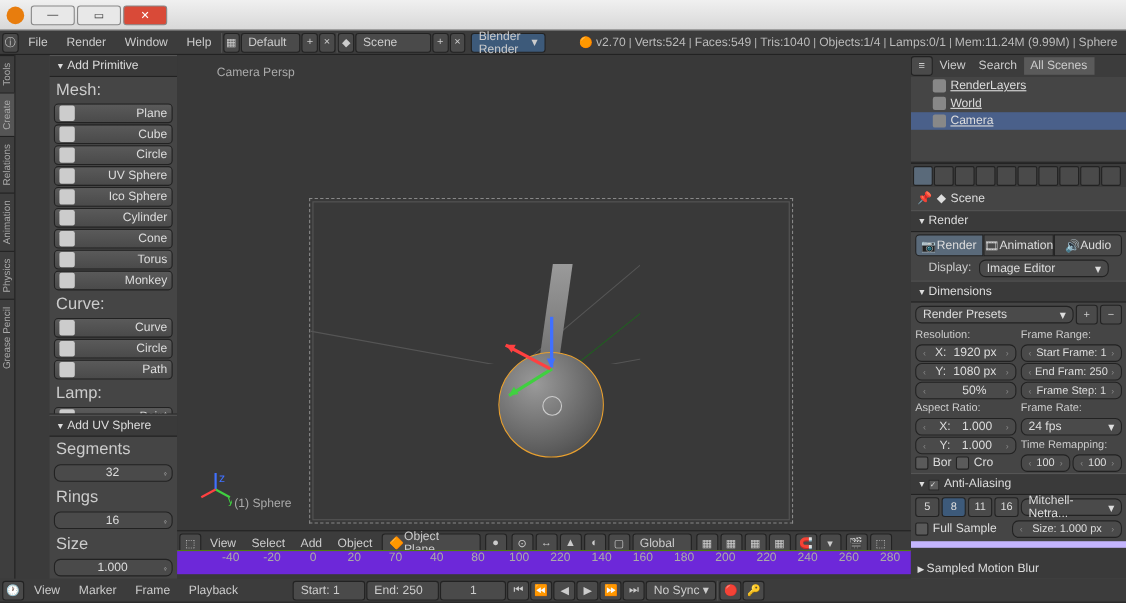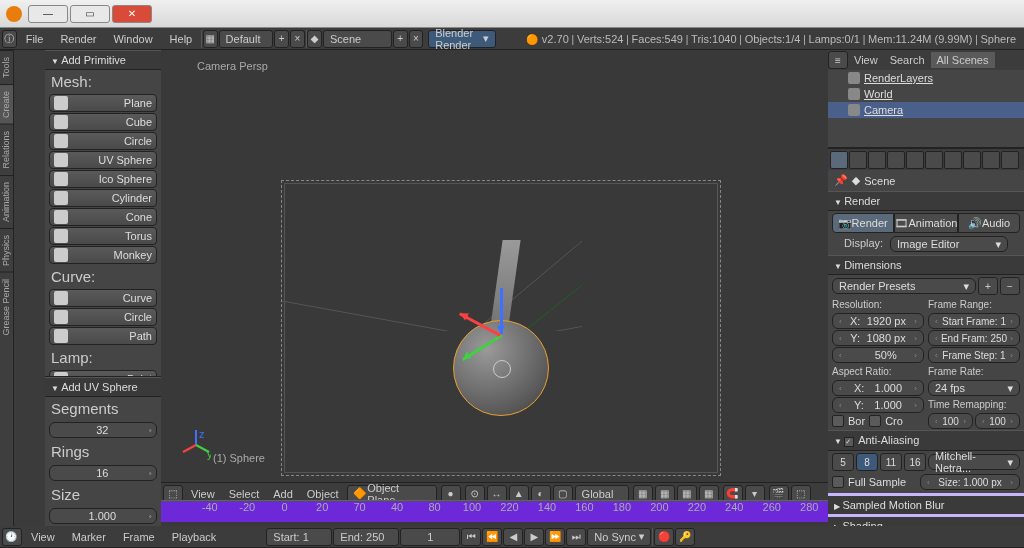--- a/index.html
+++ b/index.html
@@ -88,21 +88,21 @@
 .propfield.small::before { content:"‹"; color:#888; font-size:8px; margin-right:2px; }
 .propfield.small::after { content:"›"; color:#888; font-size:8px; margin-left:2px; }
 .twocol { display:flex; margin:0 4px; gap:4px; }
 .twocol .col { flex:1; }
 .col .clbl { color:#ccc; font-size:10px; padding:2px 0; }
 
 .aa-row { display:flex; margin:2px 4px; gap:2px; align-items:center; }
 .aa-row .sb { width:22px; height:18px; border:1px solid #222; background:#4a4a4a; display:flex; align-items:center; justify-content:center; color:#ddd; border-radius:3px; font-size:10px; }
 .aa-row .sb.active { background:#3d5a7a; }
 
-.collapsed-hdr { background:#3a3a3a; color:#ddd; padding:3px 6px; border-top:3px solid #c4b5fd; }
+.collapsed-hdr { background:#3a3a3a; color:#ddd; padding:13px 6px; border-top:6px solid #c4b5fd; }
 .collapsed-hdr::before { content:"▶ "; font-size:8px; }
 .check { display:flex; align-items:center; gap:4px; padding:2px 6px; color:#ddd; }
 .check .cb { width:12px; height:12px; border:1px solid #222; background:#5a5a5a; border-radius:2px; display:flex; align-items:center; justify-content:center; font-size:8px; }
 </style>
 </head>
 <body>
 
 <div class="titlebar">
   <div class="icon"></div>
   <div class="winbtns">

